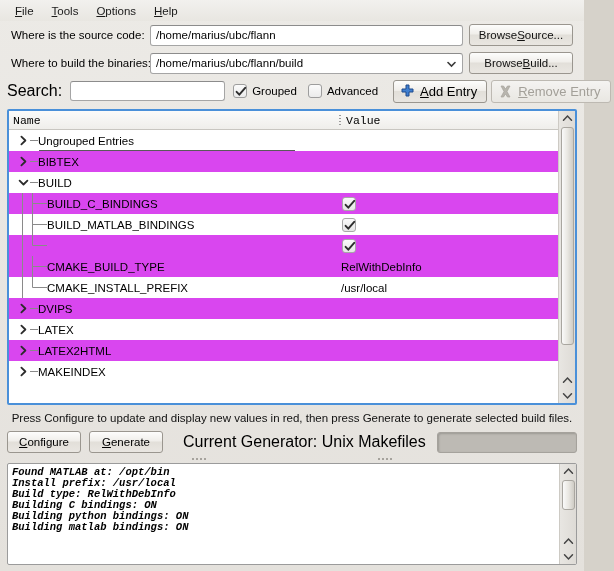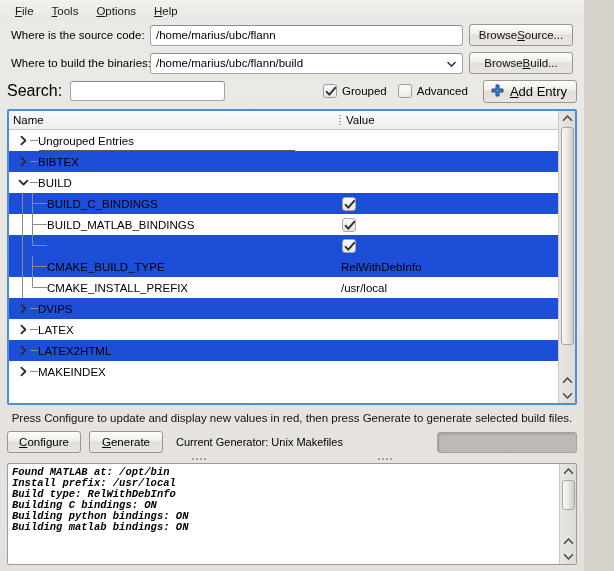--- a/index.html
+++ b/index.html
@@ -145,37 +145,38 @@
   }
   .treecol { flex: 1 1 auto; display: flex; flex-direction: column; min-width: 0; }
   .tree-header {
     height: 19px;
     flex: 0 0 19px;
     display: flex;
     background: linear-gradient(180deg,#fbfbfa 0%,#efeeeb 100%);
     border-bottom: 1px solid #c8c6c1;
     align-items: center;
     font-size: 11.5px;
+    font-family: Liberation Mono, monospace;
   }
   .th-name { width: 330px; flex: 0 0 330px; padding-left: 4px; }
   .th-sep {
     width: 2px; height: 11px; margin-right: 5px;
     background: repeating-linear-gradient(180deg,#9a9a9a 0 1px, transparent 1px 3px);
     flex: 0 0 2px;
   }
   .th-val { flex: 1 1 auto; }
   .tree-body { flex: 1 1 auto; overflow: hidden; position: relative; background: #fff; }
   .trow {
     height: 21px;
     display: flex; align-items: center;
     font-size: 11.5px;
     position: relative;
     cursor: default;
   }
-  .trow.alt { background: #1d4ed8; justify-content: center; }
+  .trow.alt { background: #d946ef; justify-content: center; }
   .trow .namecell {
     width: 330px; flex: 0 0 330px;
     display: flex; align-items: center;
     position: relative;
     height: 100%;
     overflow: hidden;
   }
   .trow .valcell { flex: 1 1 auto; display: flex; align-items: center; padding-left: 2px; }
   .tw-indent { width: 8px; flex: 0 0 8px; }
   .chev { width: 13px; flex: 0 0 13px; display: flex; align-items: center; justify-content: center; }
@@ -239,21 +240,21 @@
     height: 22px; min-width: 74px;
     padding: 0 10px;
     border: 1px solid #9a968f;
     border-radius: 3px;
     background: linear-gradient(180deg,#fdfdfc 0%,#f0eeea 45%,#e2dfd9 50%,#e9e6e1 100%);
     font-size: 11.5px;
     display: flex; align-items: center; justify-content: center;
     margin-right: 8px;
     cursor: default;
   }
-  .genlabel { font-size: 11px; margin-left: 5px; }
+  .genlabel { font-size: 16px; margin-left: 12px; }
   .progress {
     width: 140px; height: 21px;
     border: 1px solid #a5a29c;
     border-radius: 3px;
     background: #bdbab4;
     box-shadow: inset 1px 1px 2px rgba(0,0,0,.18);
   }
   .splitter {
     height: 9px; flex: 0 0 9px;
     display: flex; align-items: center; justify-content: center;
@@ -340,20 +341,28 @@
 
     <div class="tbtn">
       <span class="ico">
         <svg viewBox="0 0 15 15" width="15" height="15">
           <path d="M6 1 h3 v4 h4 v3 h-4 v4 h-3 v-4 h-4 v-3 h4 z" fill="#3f7fd0" stroke="#1f4a8c" stroke-width="1"></path>
         </svg>
       </span>
       <span id="add-entry-label"><span class="mn">A</span>dd Entry</span>
     </div>
 
+    <div class="tbtn disabled">
+      <span class="ico">
+        <svg viewBox="0 0 15 15" width="15" height="15">
+          <path d="M3 2 L5.5 2 L7.5 5 L9.5 2 L12 2 L9 7.5 L12 13 L9.5 13 L7.5 10 L5.5 13 L3 13 L6 7.5 Z" fill="#b8b5ae" stroke="#a6a39c" stroke-width=".7"></path>
+        </svg>
+      </span>
+      <span id="remove-entry-label"><span class="mn">R</span>emove Entry</span>
+    </div>
   </div>
 
   <div class="treewrap">
     <div class="treecol">
       <div class="tree-header">
         <div class="th-name">Name</div>
         <div class="th-sep"></div>
         <div class="th-val">Value</div>
       </div>
       <div class="tree-body" id="tree-body">

